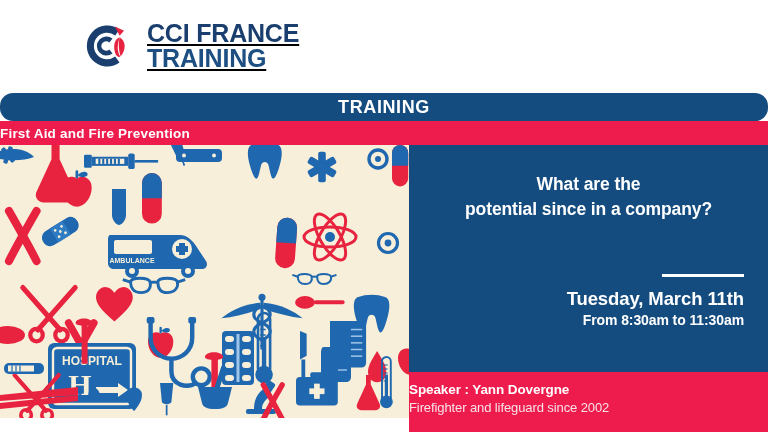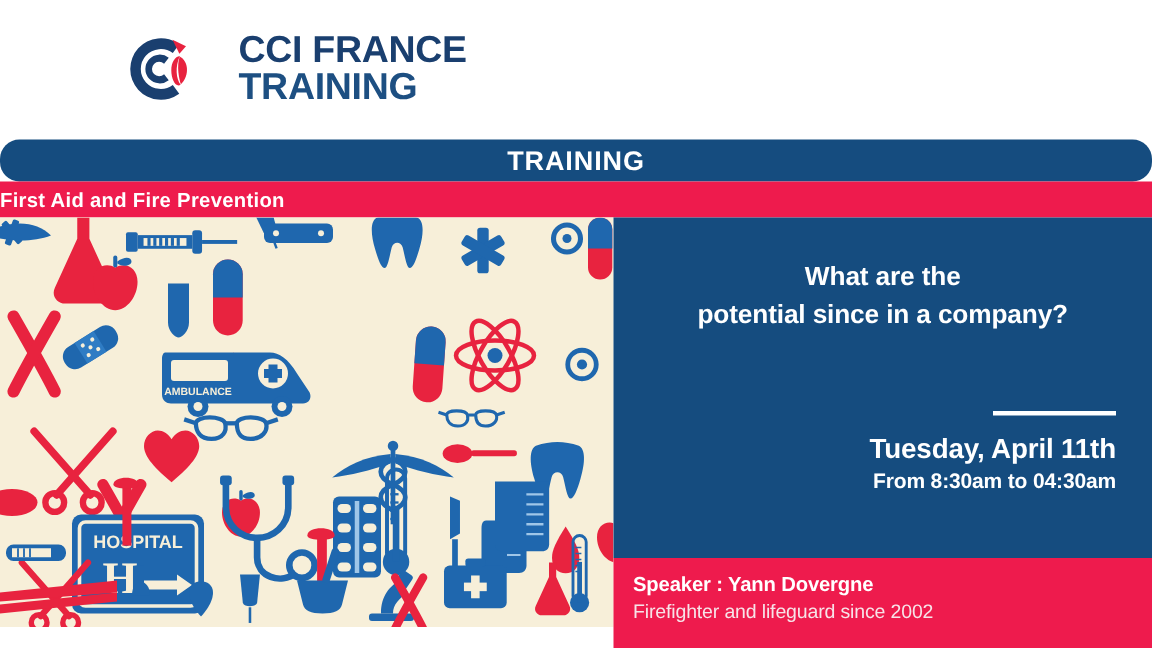--- a/index.html
+++ b/index.html
@@ -17,21 +17,21 @@
   }
 
   
   .header {
     position: absolute; left: 0; top: 0;
     width: 768px; height: 93px;
     background: #ffffff;
   }
   .logo-block {
     position: absolute; left: 79px; top: 20px;
-    display: flex; align-items: center; gap: 28px;
+    display: flex; align-items: center; gap: 16px; text-decoration: underline;
   }
   .logo-mark { width: 52px; height: 52px; display: block; }
   .logo-text {
     display: flex; flex-direction: column;
     justify-content: center;
     line-height: 1.02;
   }
   .logo-line1, .logo-line2 {
     font-family: "Liberation Sans", sans-serif;
     font-weight: bold;
@@ -109,21 +109,21 @@
   .date-sub {
     font-weight: bold; font-size: 14px;
     line-height: 1.3; letter-spacing: -0.1px;
   }
 
   
   .speaker-bar {
     position: absolute; left: 409px; top: 372px;
     width: 359px; height: 60px;
     background: #ee1b4d;
-    padding: 9px 0 0 13px;
+    padding: 9px 0 0 0;
   }
   .speaker-name {
     color: #ffffff; font-weight: bold;
     font-size: 13.5px; line-height: 1.35;
     letter-spacing: -0.1px;
   }
   .speaker-role {
     color: #f7e3e8; font-weight: normal;
     font-size: 13px; line-height: 1.35;
     letter-spacing: -0.1px;
@@ -443,22 +443,22 @@
     </svg>
   </div>
 
   <div class="info-panel">
     <div class="question">
       <span>What are the</span><br>
       <span>potential since in a company?</span>
     </div>
     <div class="divider"></div>
     <div class="date-block">
-      <div class="date-main">Tuesday, April 11th</div>
-      <div class="date-sub">From 8:30am to 04:30am</div>
+      <div class="date-main">Tuesday, March 11th</div>
+      <div class="date-sub">From 8:30am to 11:30am</div>
     </div>
   </div>
 
   <div class="speaker-bar">
     <div class="speaker-name">Speaker : Yann Dovergne</div>
     <div class="speaker-role">Firefighter and lifeguard since 2002</div>
   </div>
 
 </div>
 

